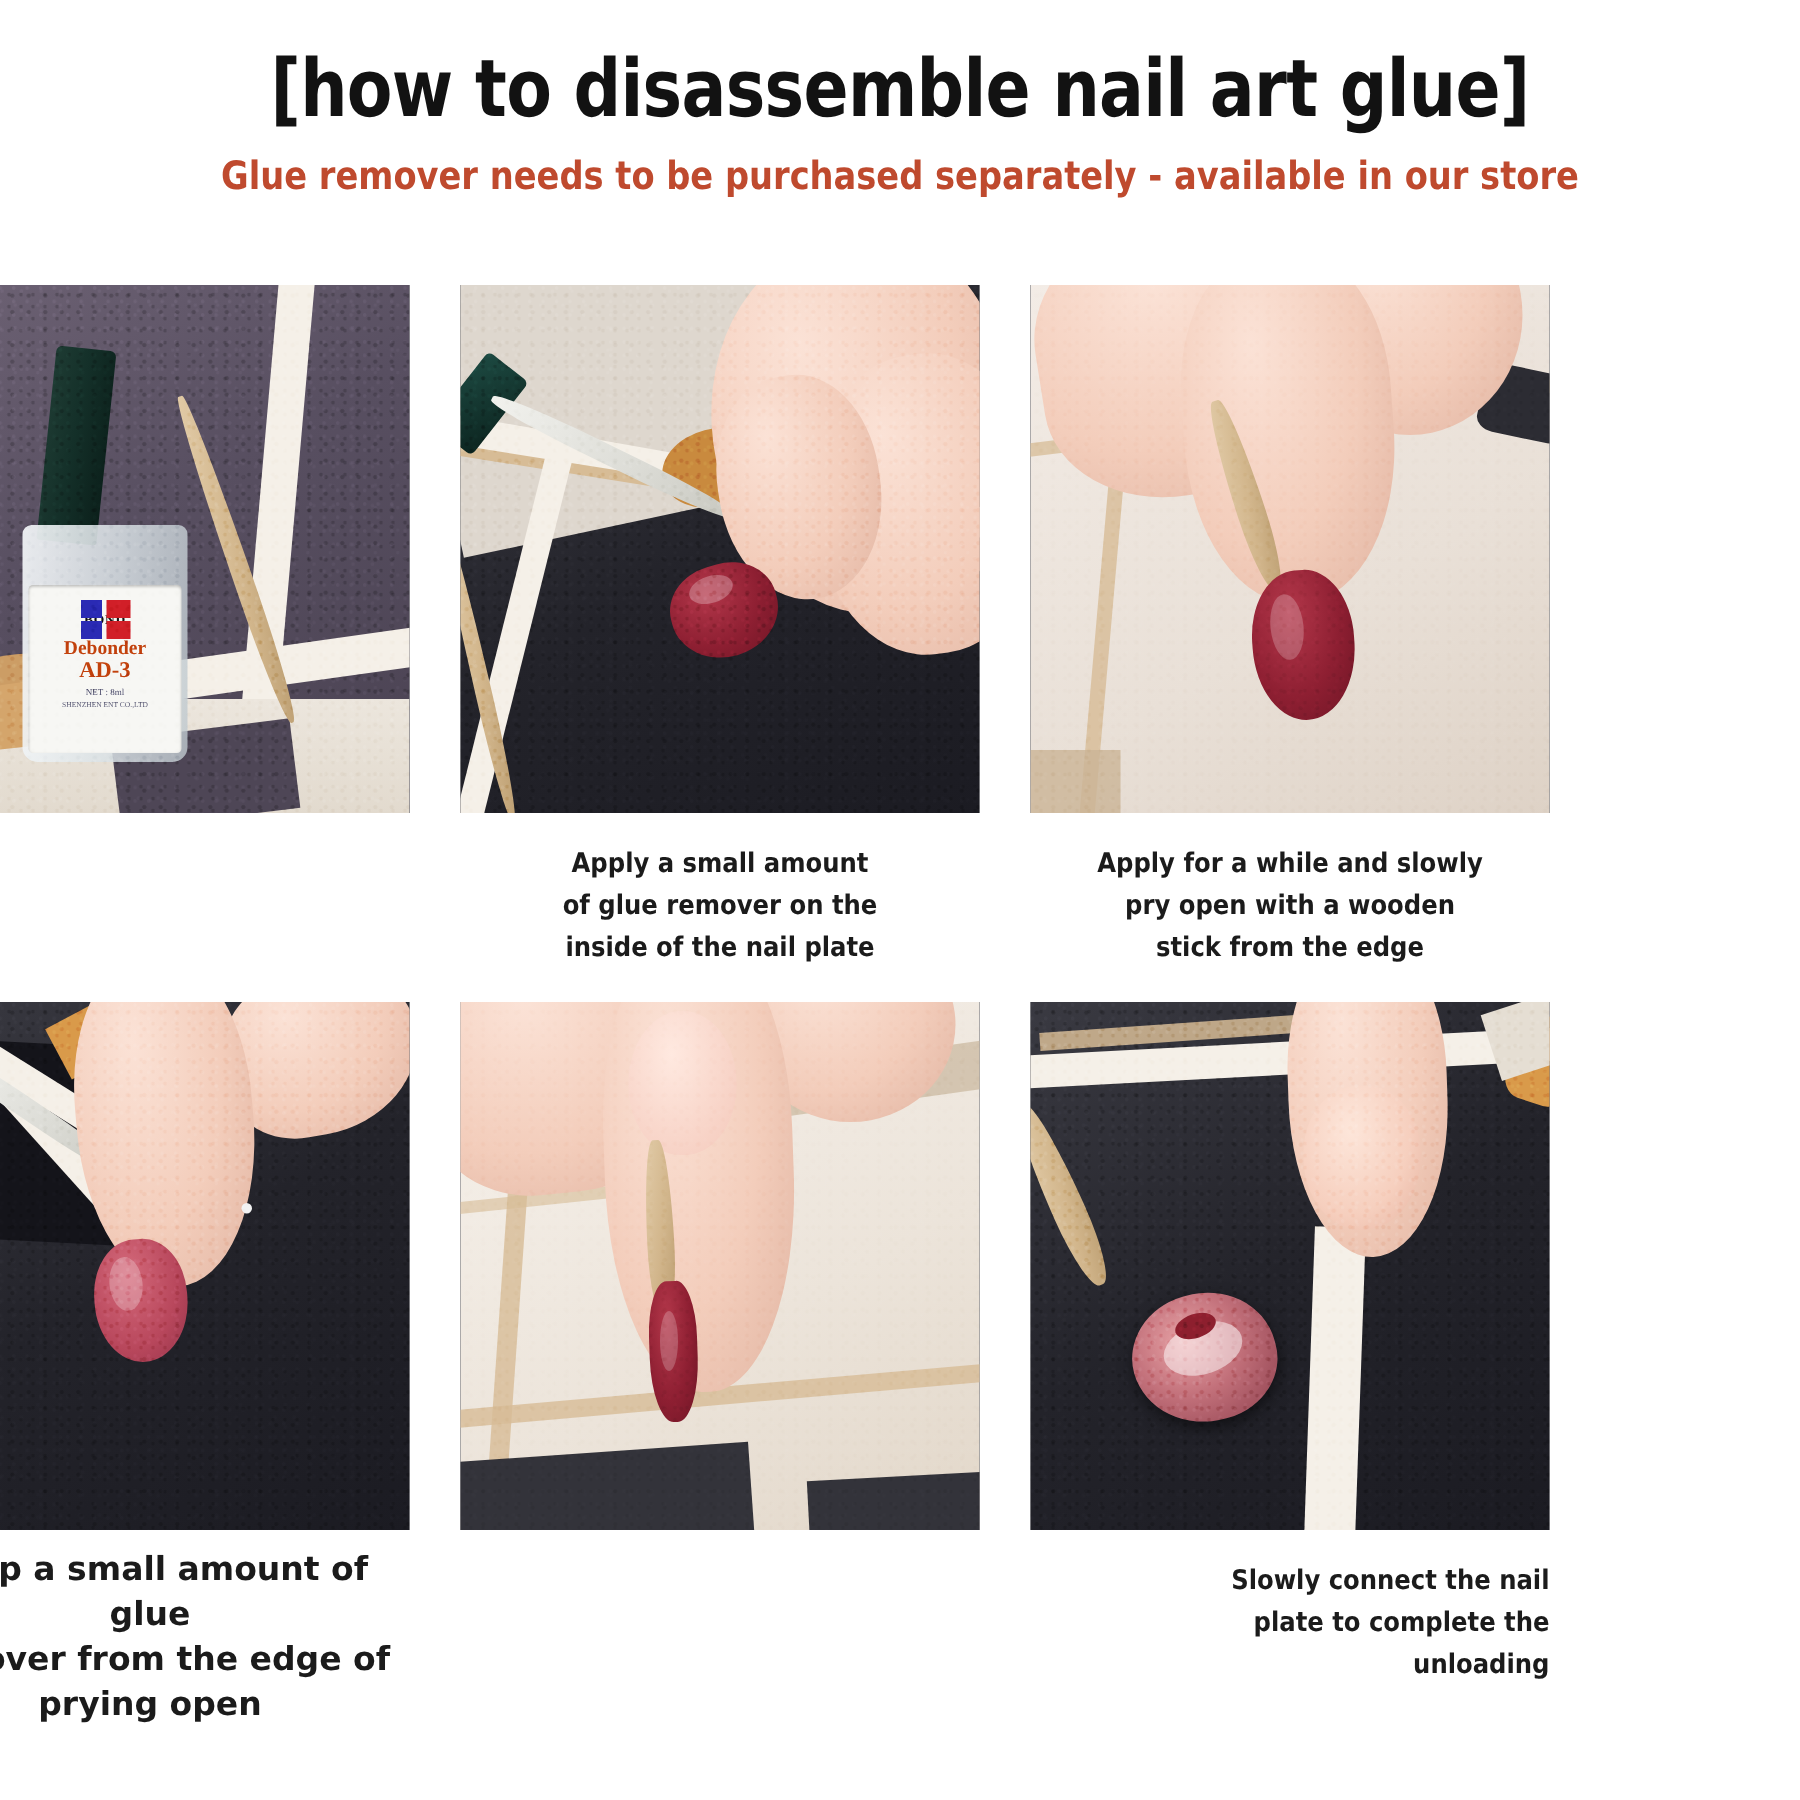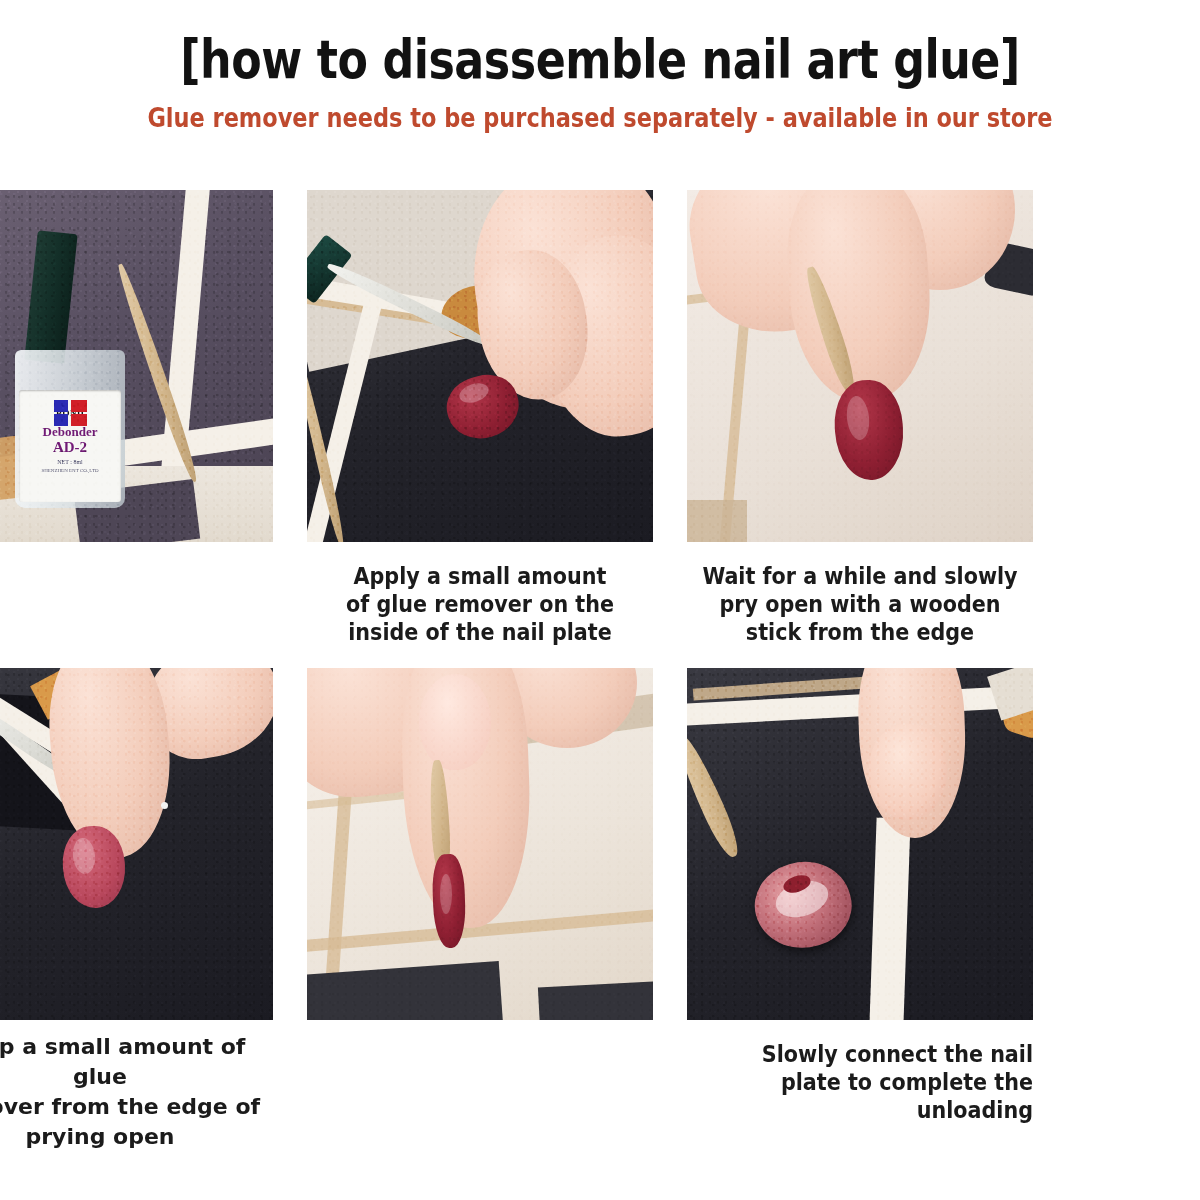--- a/index.html
+++ b/index.html
@@ -82,21 +82,21 @@
       radial-gradient(circle at 88% 80%, rgba(0,0,0,.20) 0 1.1px, transparent 1.5px),
       radial-gradient(circle at 55% 90%, rgba(255,255,255,.07) 0 1px, transparent 1.3px);
     background-size: 9px 9px, 11px 11px, 13px 13px, 8px 8px, 15px 15px;
     mix-blend-mode: overlay;
     opacity: .85;
     pointer-events: none;
   }
 
   .caption {
     font-family: "DejaVu Sans Condensed", "Liberation Sans Narrow", "Liberation Sans", sans-serif;
-    font-size: 23px;
+    font-size: 18px;
     font-weight: 700;
     color: #1b1b1b;
     line-height: 28px;
     margin-top: 20px;
     text-align: center;
     white-space: pre-line;
   }
   .caption.small  { font-size: 17px; margin-top: 25px; }
   .caption.wide   { font-family: "DejaVu Sans", "Liberation Sans", sans-serif; font-size: 22px; line-height: 30px; margin-top: 12px; }
   .caption.left   { text-align: right; padding-left: 44px; }
@@ -143,21 +143,21 @@
     border-radius:6px 6px 10px 10px;
   }
   .bottle-label {
     background:#f7f7f4;
     border-radius:3px;
     box-shadow:0 1px 2px rgba(0,0,0,.25) inset;
   }
   .lbl-txt {
     font-family:"Liberation Serif","DejaVu Serif",serif;
     text-align:center;
-    color:#701a75;
+    color:#c2410c;
     line-height:1;
   }
   .sq { position:absolute; }
 </style>
 </head>
 <body>
 
 <div class="header">
   <div class="page-title">[how to disassemble nail art glue]</div>
   <div class="page-subtitle">Glue remover needs to be purchased separately - available in our store</div>
@@ -183,21 +183,21 @@
         <div style="display:flex;justify-content:center;gap:3px;padding-top:10px;">
           <span class="sq" style="position:relative;width:14px;height:12px;background:#2a2ab4;"></span>
           <span class="sq" style="position:relative;width:16px;height:12px;background:#d11f28;"></span>
         </div>
         <div style="display:flex;justify-content:center;gap:3px;margin-top:2px;">
           <span class="sq" style="position:relative;width:14px;height:12px;background:#2a2ab4;"></span>
           <span class="sq" style="position:relative;width:16px;height:12px;background:#d11f28;"></span>
         </div>
         <div class="lbl-txt" style="font-size:9px;font-weight:700;margin-top:-17px;color:#111;letter-spacing:.5px;">BOND</div>
         <div class="lbl-txt" style="font-size:13px;font-weight:700;margin-top:7px;">Debonder</div>
-        <div class="lbl-txt" style="font-size:15px;font-weight:700;margin-top:2px;">AD-2</div>
+        <div class="lbl-txt" style="font-size:15px;font-weight:700;margin-top:2px;">AD-3</div>
         <div class="lbl-txt" style="font-size:6px;margin-top:4px;color:#4a4a6a;">NET : 8ml</div>
         <div class="lbl-txt" style="font-size:5px;margin-top:3px;color:#5a5a75;">SHENZHEN ENT CO.,LTD</div>
       </div>
       <div class="grain"></div>
     </div>
   </div>
 
   <div class="step-cell">
     <div class="photo">
       <div class="layer bg-dark"></div>
@@ -236,21 +236,21 @@
       <div class="layer finger" style="left:4px;top:-54px;width:240px;height:190px;border-radius:48% 52% 60% 40%;transform:rotate(-9deg);"></div>
       <div class="layer finger" style="left:178px;top:-60px;width:150px;height:160px;border-radius:50%;"></div>
       <div class="layer finger" style="left:102px;top:-20px;width:140px;height:232px;border-radius:40% 40% 48% 48%;transform:rotate(-4deg);"></div>
 
       <div class="layer wood" style="left:134px;top:74px;width:19px;height:132px;transform:rotate(-18deg);"></div>
 
       <div class="layer nail-red" style="left:148px;top:190px;width:68px;height:100px;border-radius:48% 48% 52% 52%;transform:rotate(-4deg);"></div>
       <div class="layer sq" style="left:160px;top:206px;width:22px;height:44px;background:rgba(255,255,255,.22);border-radius:50%;transform:rotate(-6deg);"></div>
       <div class="grain" style="opacity:.35;"></div>
     </div>
-    <div class="caption">Wait for a while and slowly
+    <div class="caption">Apply for a while and slowly
 pry open with a wooden
 stick from the edge</div>
   </div>
 
   <div class="step-cell row2">
     <div class="photo">
       <div class="layer bg-dark"></div>
       <div class="layer sq" style="left:54px;top:28px;width:106px;height:132px;background:#14141a;transform:rotate(3deg);"></div>
       <div class="layer stripe cream sq" style="left:-30px;top:60px;width:240px;height:20px;transform:rotate(48deg);"></div>
       <div class="layer stripe cream sq" style="left:-6px;top:54px;width:230px;height:19px;transform:rotate(32deg);"></div>

